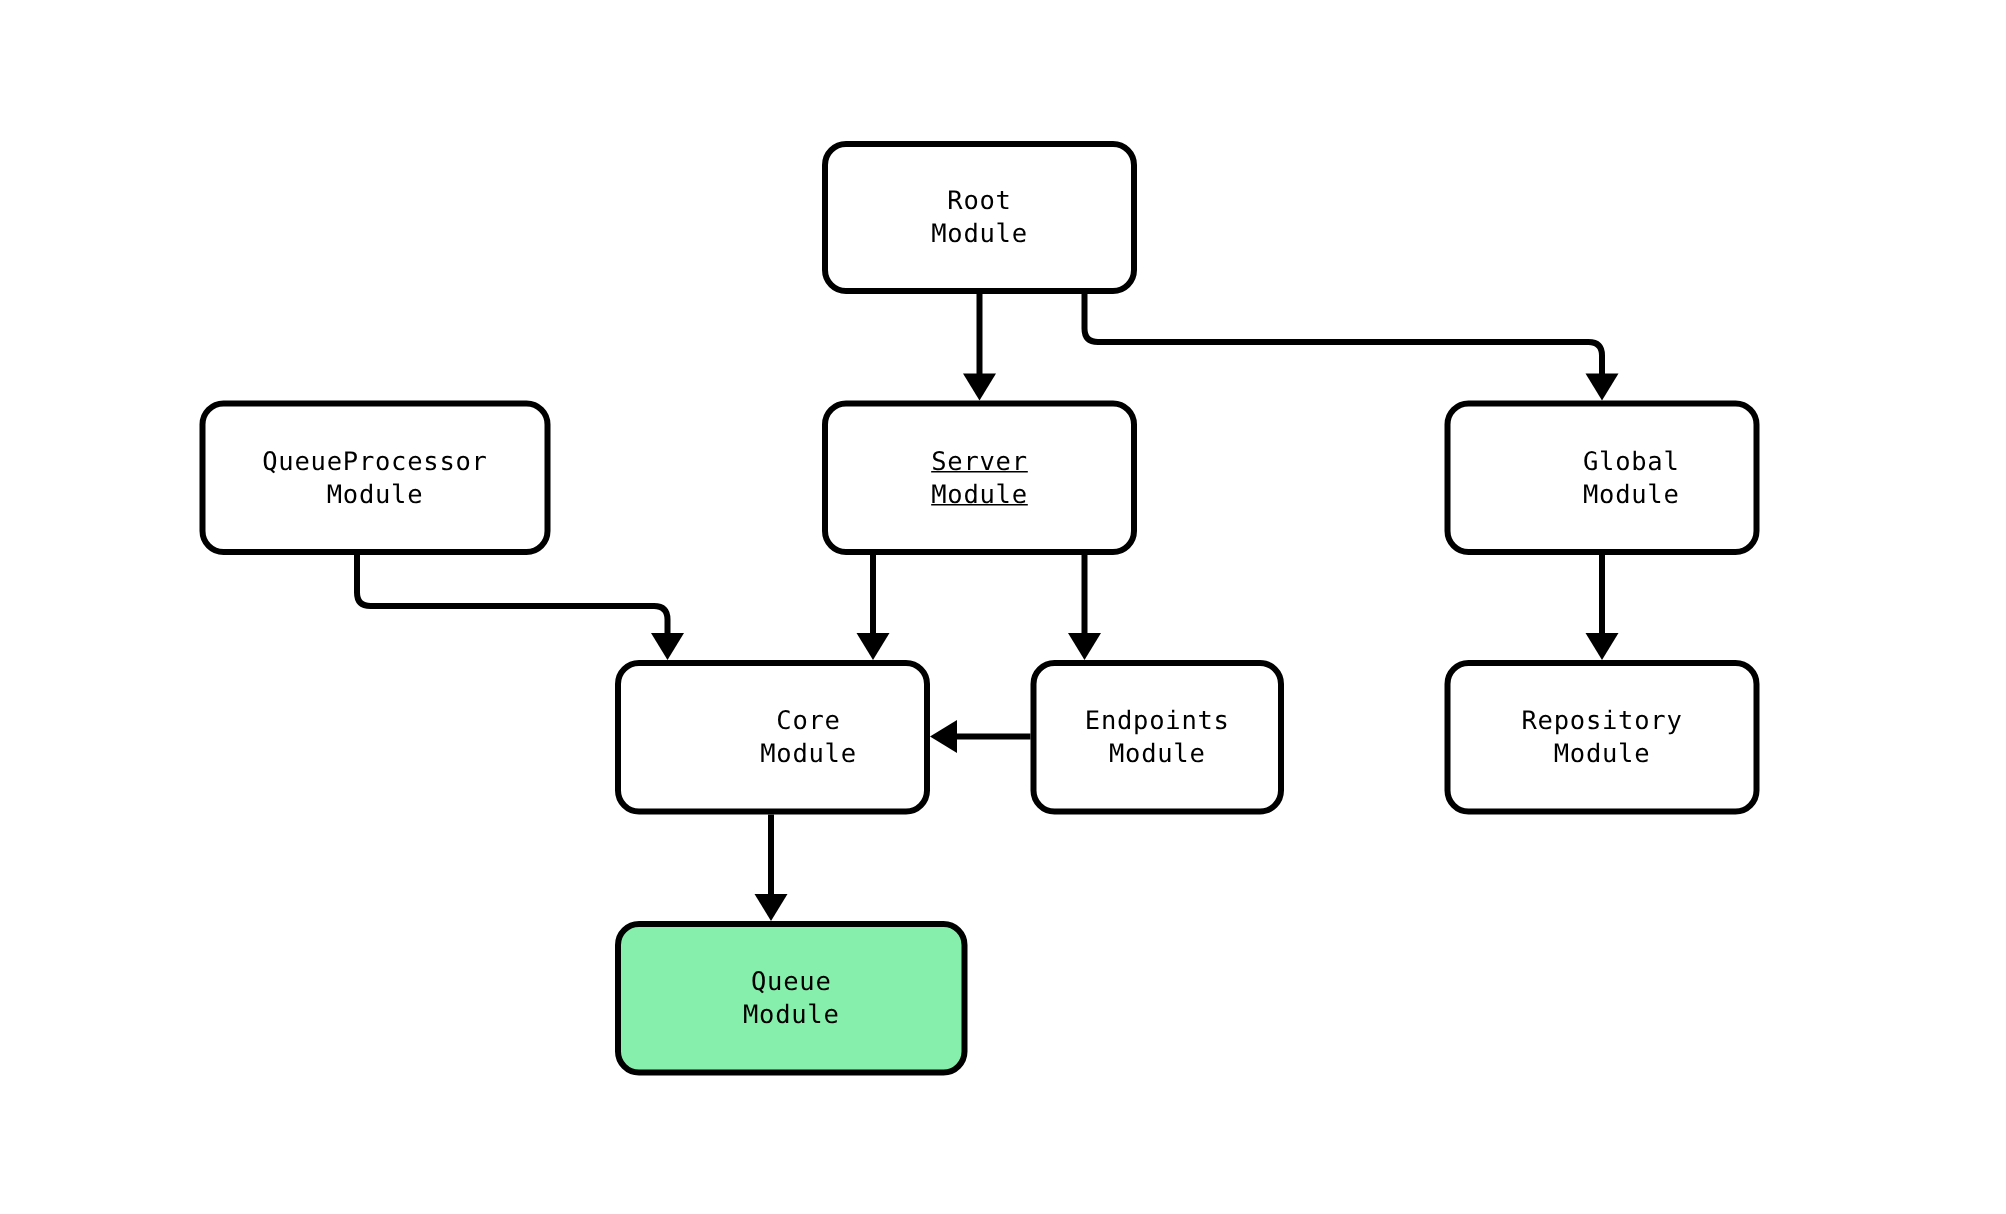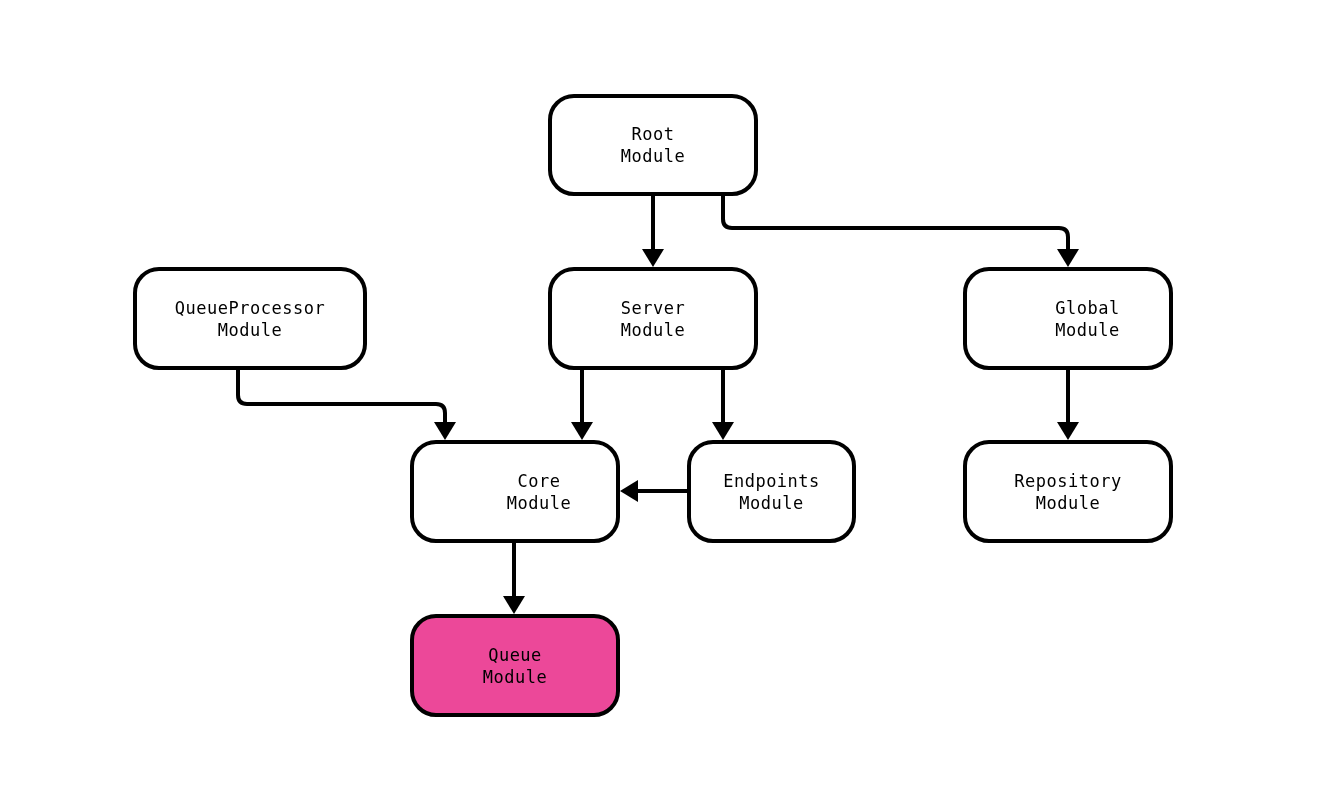--- a/index.html
+++ b/index.html
@@ -22,21 +22,21 @@
     top: 0;
     width: 1337px;
     height: 809px;
     pointer-events: none;
   }
   .node {
     position: absolute;
     box-sizing: border-box;
     background: #ffffff;
     border: 4px solid #000000;
-    border-radius: 26px;
+    border-radius: 16px;
     display: flex;
     flex-direction: column;
     align-items: center;
     justify-content: center;
     text-align: center;
     z-index: 2;
   }
   .node-line {
     font-family: "DejaVu Sans Mono", "Liberation Mono", monospace;
     font-size: 17px;
@@ -86,38 +86,38 @@
     </svg>
   <div id="nodes">
       <div class="node" style="left: 548px; top: 94px; width: 210px; height: 102px; border-color: rgb(0, 0, 0); background: rgb(255, 255, 255);">
         <div class="node-line">Root</div>
         <div class="node-line">Module</div>
       </div>
       <div class="node" style="left: 133px; top: 267px; width: 234px; height: 103px; border-color: rgb(0, 0, 0); background: rgb(255, 255, 255);">
         <div class="node-line">QueueProcessor</div>
         <div class="node-line">Module</div>
       </div>
-      <div class="node" style="left: 548px; top: 267px; width: 210px; height: 103px; border-color: rgb(0, 0, 0); background: rgb(255, 255, 255);">
+      <div class="node" style="left: 548px; top: 267px; width: 210px; height: 103px; border-color: rgb(0, 0, 0); background: rgb(255, 255, 255); text-decoration: underline;">
         <div class="node-line">Server</div>
         <div class="node-line">Module</div>
       </div>
       <div class="node" style="left: 963px; top: 267px; width: 210px; height: 103px; border-color: rgb(0, 0, 0); background: rgb(255, 255, 255); padding-left: 39px;">
         <div class="node-line">Global</div>
         <div class="node-line">Module</div>
       </div>
       <div class="node" style="left: 410px; top: 440px; width: 210px; height: 103px; border-color: rgb(0, 0, 0); background: rgb(255, 255, 255); padding-left: 48px;">
         <div class="node-line">Core</div>
         <div class="node-line">Module</div>
       </div>
       <div class="node" style="left: 687px; top: 440px; width: 169px; height: 103px; border-color: rgb(0, 0, 0); background: rgb(255, 255, 255);">
         <div class="node-line">Endpoints</div>
         <div class="node-line">Module</div>
       </div>
       <div class="node" style="left: 963px; top: 440px; width: 210px; height: 103px; border-color: rgb(0, 0, 0); background: rgb(255, 255, 255);">
         <div class="node-line">Repository</div>
         <div class="node-line">Module</div>
       </div>
-      <div class="node" style="left: 410px; top: 614px; width: 210px; height: 103px; border-color: rgb(0, 0, 0); background: #ec4899;">
+      <div class="node" style="left: 410px; top: 614px; width: 235px; height: 103px; border-color: rgb(0, 0, 0); background: #86efac;">
         <div class="node-line">Queue</div>
         <div class="node-line">Module</div>
       </div>
     </div>
 </div>
 
 </body></html>

